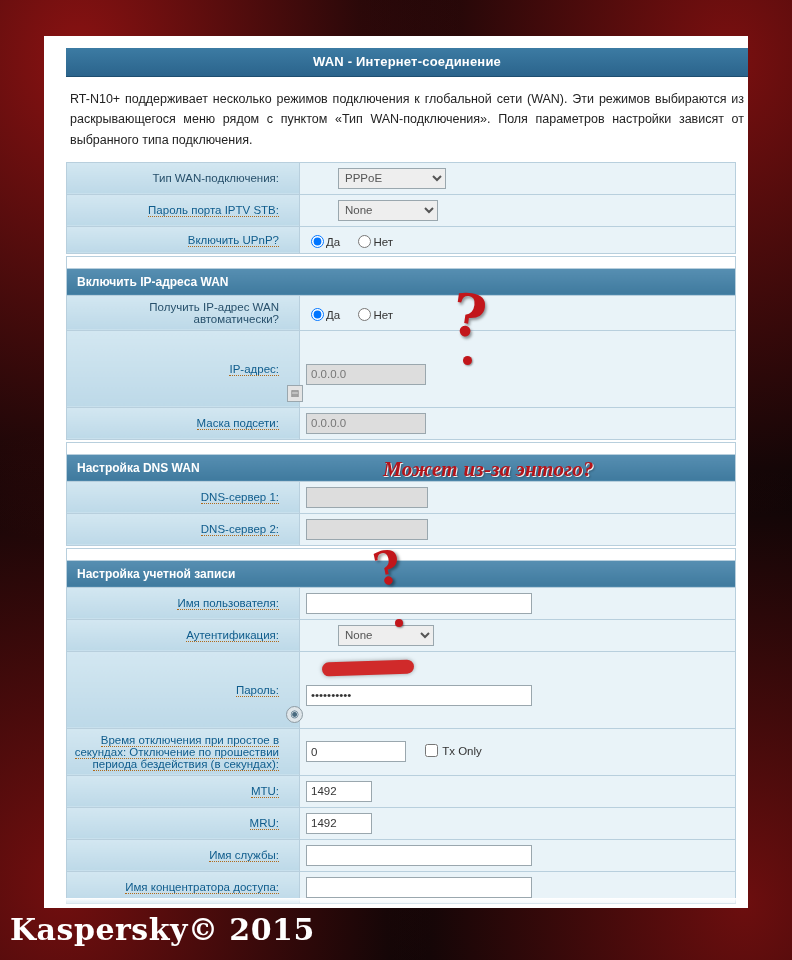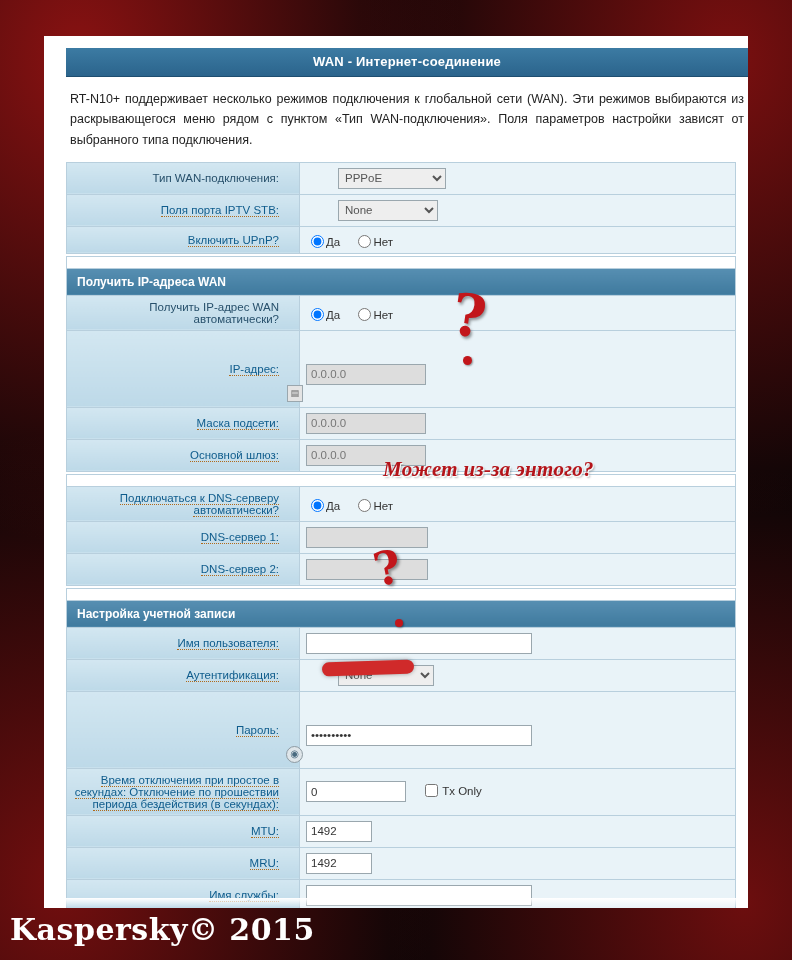--- a/index.html
+++ b/index.html
@@ -271,21 +271,21 @@
             <span class="lbl plain">Тип WAN-подключения:</span>
           </td>
           <td class="field">
             <select class="ui" style="width:108px">
               <option>PPPoE</option>
             </select>
           </td>
         </tr>
         <tr>
           <td class="label">
-            <span class="lbl">Поля порта IPTV STB:</span>
+            <span class="lbl">Пароль порта IPTV STB:</span>
           </td>
           <td class="field">
             <select class="ui" style="width:100px">
               <option>None</option>
             </select>
           </td>
         </tr>
         <tr>
           <td class="label">
             <span class="lbl">Включить UPnP?</span>
@@ -299,21 +299,21 @@
         </tr>
       </tbody>
         </table>
 
       <table class="form">
         <tbody>
             <tr class="spacer-row">
               <td colspan="2"></td>
             </tr>
         <tr class="section-head">
-          <td colspan="2">Получить IP-адреса WAN</td>
+          <td colspan="2">Включить IP-адреса WAN</td>
         </tr>
         <tr>
           <td class="label">
             <span class="lbl plain">Получить IP-адрес WAN автоматически?</span>
           </td>
           <td class="field">
             <span class="radio-group">
               <label><input type="radio" name="autoip" checked="" style=""><span>Да</span></label>
               <label><input type="radio" name="autoip" style=""><span>Нет</span></label>
             </span>
@@ -326,51 +326,35 @@
           <td class="field">
             <span class="with-icon">
               <input class="txt" style="width: 110px;" value="0.0.0.0">
               <span class="inline-ic">▤</span>
             </span>
           </td>
         </tr>
         <tr>
           <td class="label">
             <span class="lbl">Маска подсети:</span>
-          </td>
-          <td class="field">
-            <input class="txt" style="width: 110px;" value="0.0.0.0">
-          </td>
-        </tr>
-        <tr>
-          <td class="label">
-            <span class="lbl">Основной шлюз:</span>
           </td>
           <td class="field">
             <input class="txt" style="width: 110px;" value="0.0.0.0">
           </td>
         </tr>
       </tbody>
         </table>
 
       <table class="form">
         <tbody>
             <tr class="spacer-row">
               <td colspan="2"></td>
             </tr>
-        <tr>
-          <td class="label">
-            <span class="lbl">Подключаться к DNS-серверу автоматически?</span>
-          </td>
-          <td class="field">
-            <span class="radio-group">
-              <label><input type="radio" name="autodns" checked="" style=""><span>Да</span></label>
-              <label><input type="radio" name="autodns" style=""><span>Нет</span></label>
-            </span>
-          </td>
+        <tr class="section-head">
+          <td colspan="2">Настройка DNS WAN</td>
         </tr>
         <tr>
           <td class="label">
             <span class="lbl">DNS-сервер 1:</span>
           </td>
           <td class="field">
             <input class="txt" style="width: 112px;" value="">
           </td>
         </tr>
         <tr>

